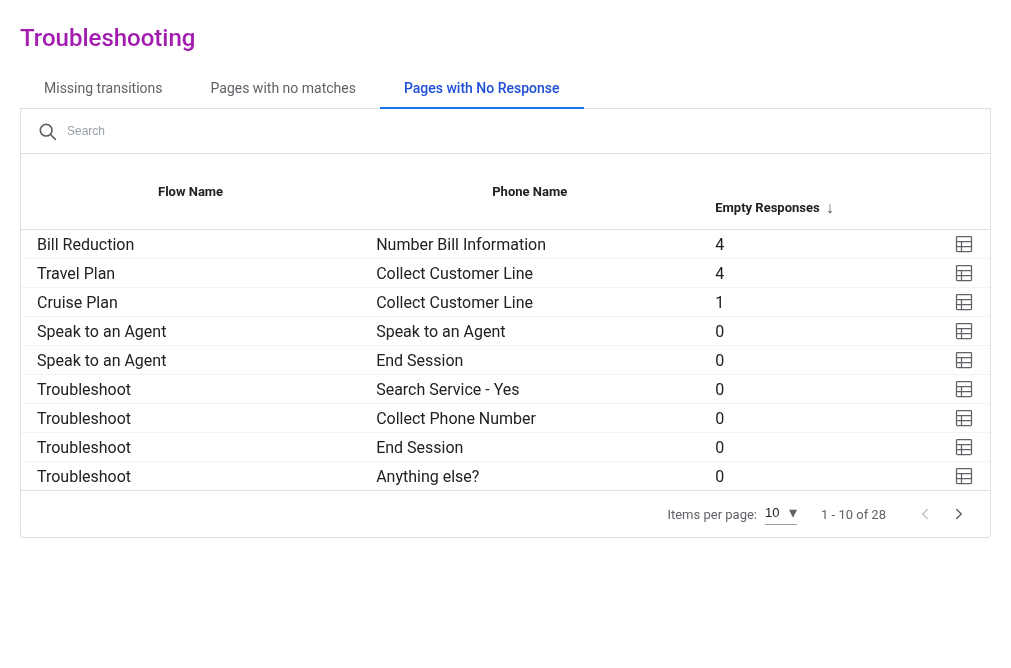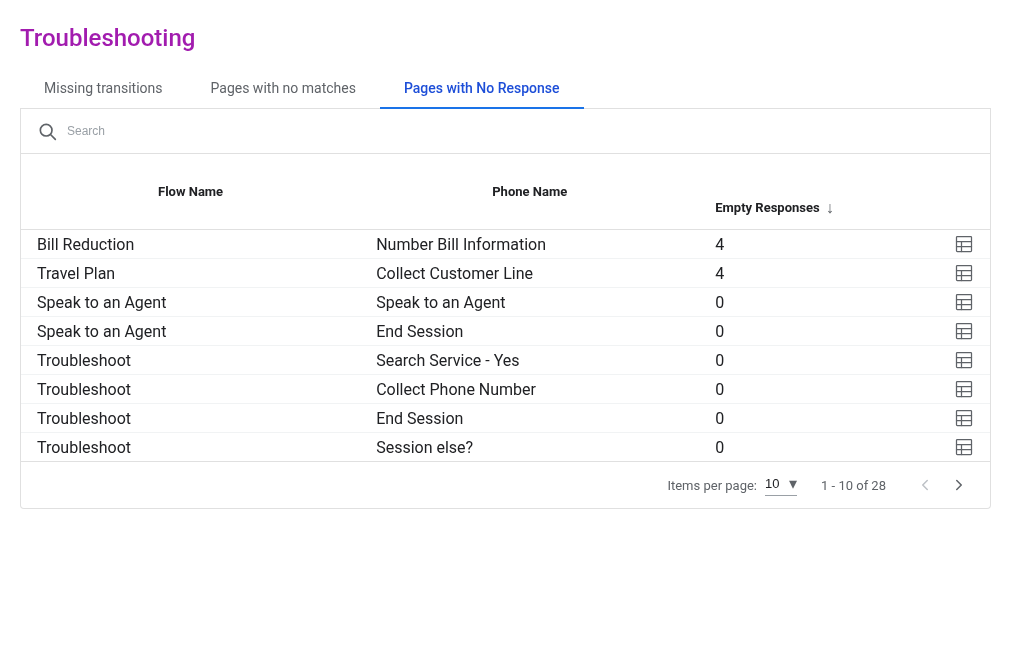--- a/index.html
+++ b/index.html
@@ -238,20 +238,35 @@
         <svg class="list-svg" viewBox="0 0 24 24" fill="none" stroke="#5f6368" stroke-width="1.5" stroke-linecap="round" stroke-linejoin="round">
           <rect x="3" y="3" width="18" height="18" rx="1"></rect>
           <line x1="3" y1="9" x2="21" y2="9"></line>
           <line x1="3" y1="15" x2="21" y2="15"></line>
           <line x1="9" y1="9" x2="9" y2="21"></line>
         </svg>
       </span>
           </td>
         </tr>
         <tr>
+          <td>Cruise Plan</td>
+          <td>Collect Customer Line</td>
+          <td>1</td>
+          <td class="td-icon">
+      <span class="list-icon">
+        <svg class="list-svg" viewBox="0 0 24 24" fill="none" stroke="#5f6368" stroke-width="1.5" stroke-linecap="round" stroke-linejoin="round">
+          <rect x="3" y="3" width="18" height="18" rx="1"></rect>
+          <line x1="3" y1="9" x2="21" y2="9"></line>
+          <line x1="3" y1="15" x2="21" y2="15"></line>
+          <line x1="9" y1="9" x2="9" y2="21"></line>
+        </svg>
+      </span>
+          </td>
+        </tr>
+        <tr>
           <td>Speak to an Agent</td>
           <td>Speak to an Agent</td>
           <td>0</td>
           <td class="td-icon">
       <span class="list-icon">
         <svg class="list-svg" viewBox="0 0 24 24" fill="none" stroke="#5f6368" stroke-width="1.5" stroke-linecap="round" stroke-linejoin="round">
           <rect x="3" y="3" width="18" height="18" rx="1"></rect>
           <line x1="3" y1="9" x2="21" y2="9"></line>
           <line x1="3" y1="15" x2="21" y2="15"></line>
           <line x1="9" y1="9" x2="9" y2="21"></line>
@@ -314,21 +329,21 @@
           <rect x="3" y="3" width="18" height="18" rx="1"></rect>
           <line x1="3" y1="9" x2="21" y2="9"></line>
           <line x1="3" y1="15" x2="21" y2="15"></line>
           <line x1="9" y1="9" x2="9" y2="21"></line>
         </svg>
       </span>
           </td>
         </tr>
         <tr>
           <td>Troubleshoot</td>
-          <td>Session else?</td>
+          <td>Anything else?</td>
           <td>0</td>
           <td class="td-icon">
       <span class="list-icon">
         <svg class="list-svg" viewBox="0 0 24 24" fill="none" stroke="#5f6368" stroke-width="1.5" stroke-linecap="round" stroke-linejoin="round">
           <rect x="3" y="3" width="18" height="18" rx="1"></rect>
           <line x1="3" y1="9" x2="21" y2="9"></line>
           <line x1="3" y1="15" x2="21" y2="15"></line>
           <line x1="9" y1="9" x2="9" y2="21"></line>
         </svg>
       </span>

